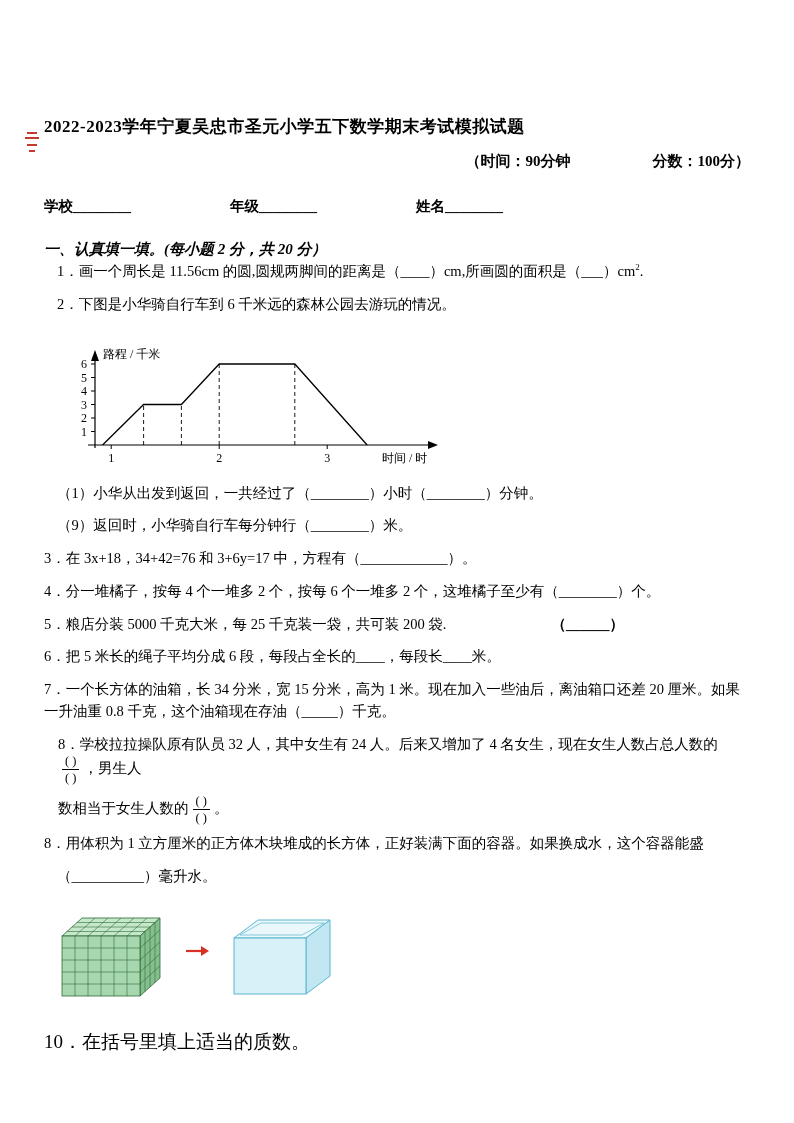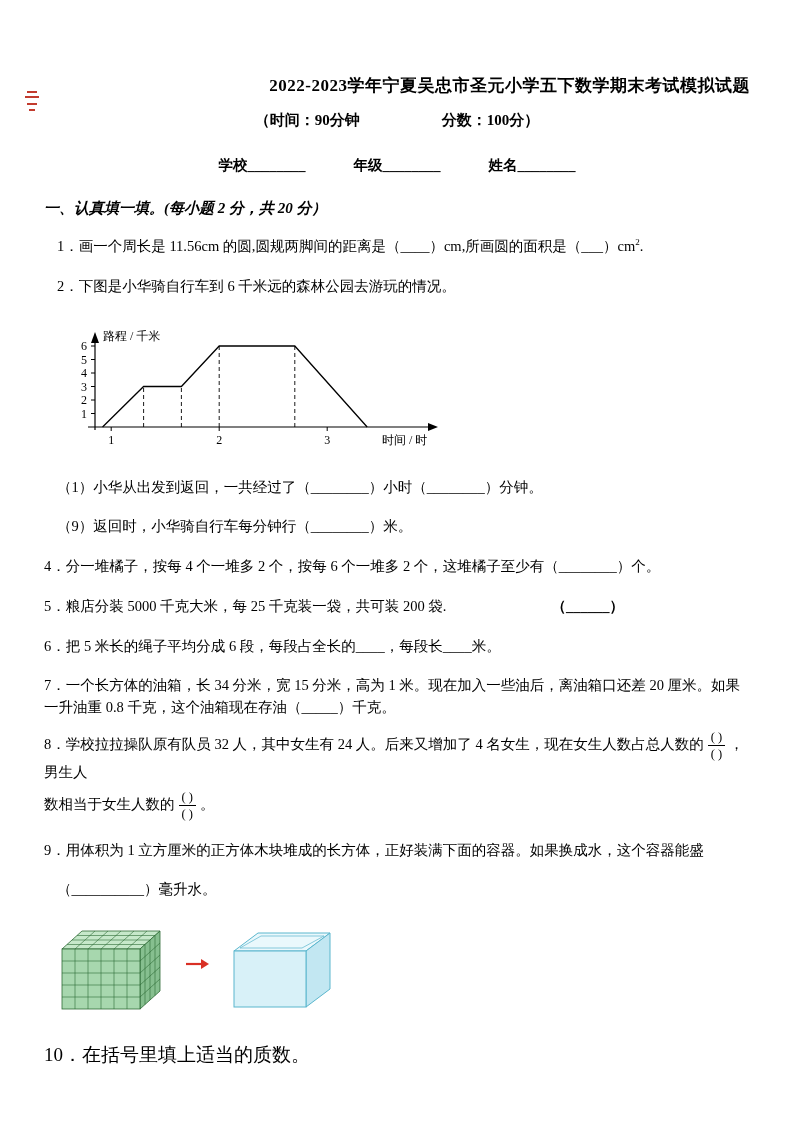--- a/index.html
+++ b/index.html
@@ -3,34 +3,34 @@
 <meta charset="utf-8">
 <style>
   html,body{margin:0;padding:0;background:#fff;}
   body{
     width:794px;height:1123px;overflow:hidden;color:#000;
     font-family:"Liberation Serif","DejaVu Serif",serif;
     font-size:14.5px;
   }
   .page{position:relative;width:794px;height:1123px;padding:0 44px;box-sizing:border-box;}
   .corner-stamp{position:absolute;left:24px;top:14px;}
-  .title{margin:74px 0 0;text-align:right;font-size:17px;font-weight:bold;letter-spacing:.5px;}
-  .time-score{margin-top:14px;display:flex;justify-content:center;gap:82px;font-weight:bold;font-size:15px;}
-  .fields{margin-top:26px;display:flex;justify-content:center;gap:48px;font-weight:bold;font-size:14.5px;}
+  .title{margin:115px 0 0;text-align:left;font-size:17px;font-weight:bold;letter-spacing:.5px;}
+  .time-score{margin-top:14px;display:flex;justify-content:flex-end;gap:82px;font-weight:bold;font-size:15px;}
+  .fields{margin-top:26px;display:flex;gap:99px;font-weight:bold;font-size:14.5px;}
   .section-heading{margin-top:24px;font-weight:bold;font-size:15px;font-style:italic;}
-  p{margin:18px 0 11px;line-height:1.5;}
+  p{margin:2px 0 11px;line-height:1.5;}
   .indent{padding-left:13px;}
   .chart-wrap{margin:2px 0 6px 6px;height:150px;}
   .q5-row{display:flex;text-align:right;}
   .q5-row .judge{margin-left:auto;margin-right:126px;font-weight:bold;}
   .frac{display:inline-flex;flex-direction:column;align-items:center;vertical-align:middle;
         line-height:1.15;font-size:12.5px;margin:0 4px;}
   .frac .num{border-bottom:1px solid #000;padding:0 3px 1px;}
   .frac .den{padding:1px 3px 0;}
-  .q8-line{line-height:1.4;margin:8px 0;}
+  .q8-line{line-height:1.4;margin:8px 14px;}
   .figures{display:flex;align-items:center;gap:18px;margin:12px 0 20px 10px;}
   .q10{font-size:19px;margin-top:22px;}
   sup{font-size:9px;}
   svg text{font-family:"Liberation Serif","DejaVu Serif",serif;}
 </style>
 </head>
 <body>
 
 <div class="page">
 
@@ -90,20 +90,21 @@
         <line x1="93.60000000000001" y1="118" x2="93.60000000000001" y2="77.5" stroke="#000" stroke-width="0.9" stroke-dasharray="4 3"></line>
         <line x1="131.39999999999998" y1="118" x2="131.39999999999998" y2="77.5" stroke="#000" stroke-width="0.9" stroke-dasharray="4 3"></line>
         <line x1="169.2" y1="118" x2="169.2" y2="37" stroke="#000" stroke-width="0.9" stroke-dasharray="4 3"></line>
         <line x1="244.8" y1="118" x2="244.8" y2="37" stroke="#000" stroke-width="0.9" stroke-dasharray="4 3"></line>
         <polyline points="52.56000000000001,118 93.60000000000001,77.5 131.39999999999998,77.5 169.2,37 244.8,37 317.16,118" fill="none" stroke="#000" stroke-width="1.3"></polyline>
       </svg></div>
 
   <p class="indent">（1）小华从出发到返回，一共经过了（________）小时（________）分钟。</p>
   <p class="indent">（9）返回时，小华骑自行车每分钟行（________）米。</p>
 
+  <p>3．在 3x+18，34+42=76 和 3+6y=17 中，方程有（____________）。</p>
   <p>4．分一堆橘子，按每 4 个一堆多 2 个，按每 6 个一堆多 2 个，这堆橘子至少有（________）个。</p>
 
   <p class="q5-row">
     <span>5．粮店分装 5000 千克大米，每 25 千克装一袋，共可装 200 袋.</span>
     <span class="judge">（______）</span>
   </p>
 
   <p>6．把 5 米长的绳子平均分成 6 段，每段占全长的____，每段长____米。</p>
   <p>7．一个长方体的油箱，长 34 分米，宽 15 分米，高为 1 米。现在加入一些油后，离油箱口还差 20 厘米。如果一升油重 0.8 千克，这个油箱现在存油（_____）千克。</p>
 
@@ -113,21 +114,21 @@
         <span class="den">( )</span>
       </span><span>，男生人</span>
   </p>
   <p class="q8-line">
     <span>数相当于女生人数的</span><span class="frac">
         <span class="num">( )</span>
         <span class="den">( )</span>
       </span><span>。</span>
   </p>
 
-  <p>9．用体积为 1 立方厘米的正方体木块堆成的长方体，正好装满下面的容器。如果换成水，这个容器能盛</p>
+  <p>8．用体积为 1 立方厘米的正方体木块堆成的长方体，正好装满下面的容器。如果换成水，这个容器能盛</p>
   <p class="indent">（__________）毫升水。</p>
 
   <div class="figures">
     <span>
       <svg width="112" height="102">
 
         <polygon points="8,36 86,36 106,18 28,18" fill="#c6e8ca" stroke="#2d6b35" stroke-width="0.8"></polygon>
 
         <polygon points="86,36 106,18 106,78 86,96" fill="#86bf8f" stroke="#2d6b35" stroke-width="0.8"></polygon>
 

